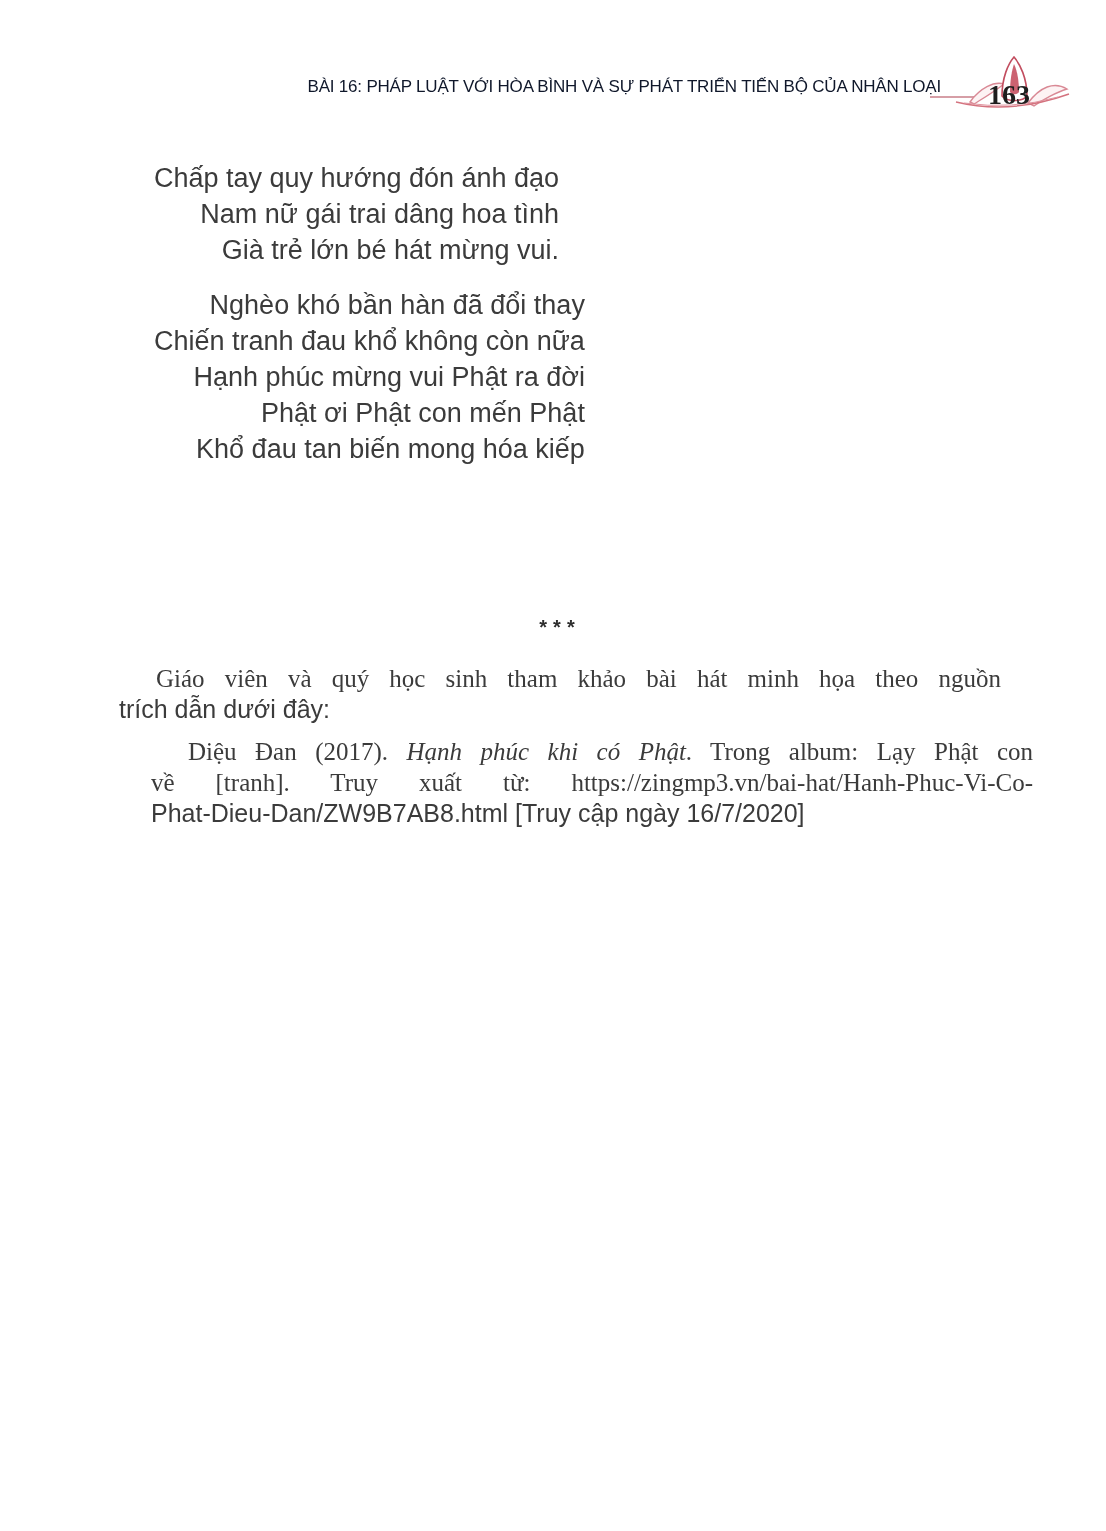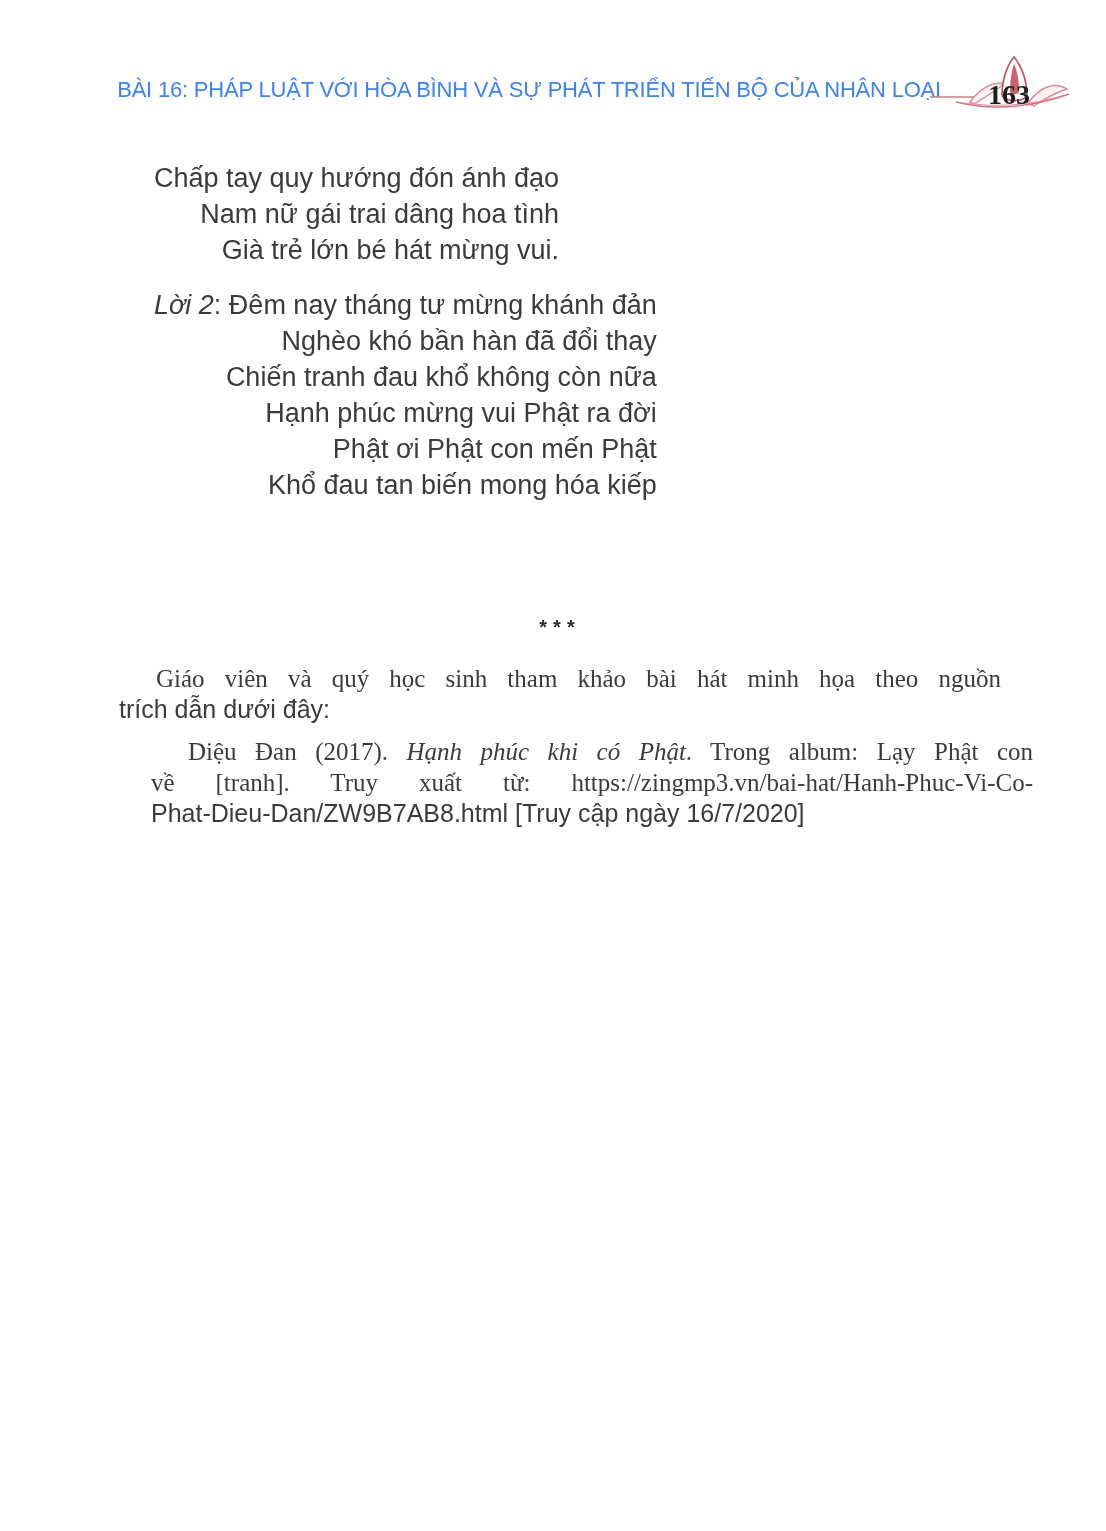--- a/index.html
+++ b/index.html
@@ -9,23 +9,23 @@
     height: 1531px;
     background: #ffffff;
     font-family: "Liberation Sans", sans-serif;
     color: #3a3a3a;
     overflow: hidden;
   }
   .header-title {
     position: absolute;
     top: 77px;
     right: 165px;
-    font-size: 22px;
+    font-size: 17px;
     letter-spacing: -0.2px;
-    color: #3b82f6;
+    color: #0f172a;
     white-space: nowrap;
   }
   .lotus {
     position: absolute;
     top: 50px;
     right: 34px;
     width: 142px;
     height: 66px;
   }
   .lotus text {
@@ -88,21 +88,20 @@
     <text x="58" y="54">163</text>
   </svg>
 
   <div class="verse verse1">
     <div class="verse-line">Chấp tay quy hướng đón ánh đạo</div>
     <div class="verse-line">Nam nữ gái trai dâng hoa tình</div>
     <div class="verse-line">Già trẻ lớn bé hát mừng vui.</div>
   </div>
 
   <div class="verse verse2">
-    <div class="verse-line"><span class="italic">Lời 2</span><span>: Đêm nay tháng tư mừng khánh đản</span></div>
     <div class="verse-line">Nghèo khó bần hàn đã đổi thay</div>
     <div class="verse-line">Chiến tranh đau khổ không còn nữa</div>
     <div class="verse-line">Hạnh phúc mừng vui Phật ra đời</div>
     <div class="verse-line">Phật ơi Phật con mến Phật</div>
     <div class="verse-line">Khổ đau tan biến mong hóa kiếp</div>
   </div>
 
   <div class="separator">***</div>
 
   <div class="para note">

